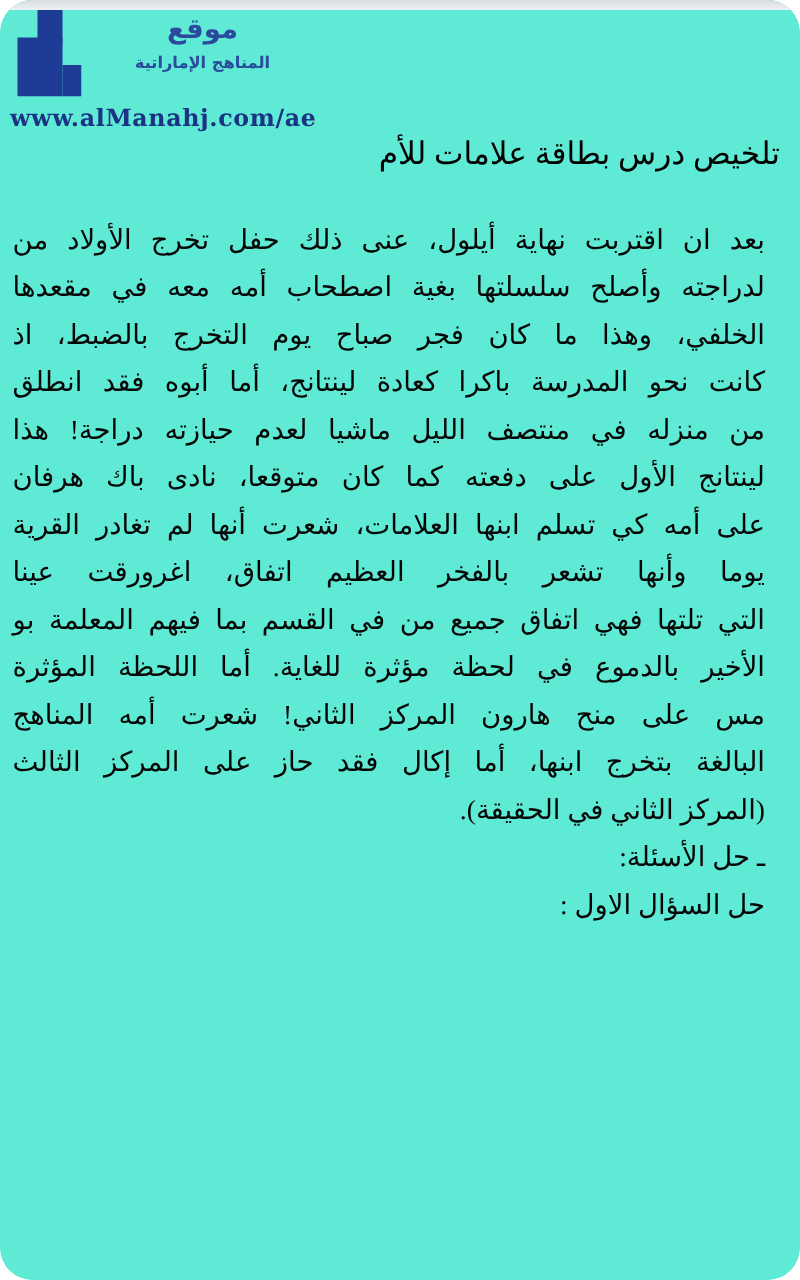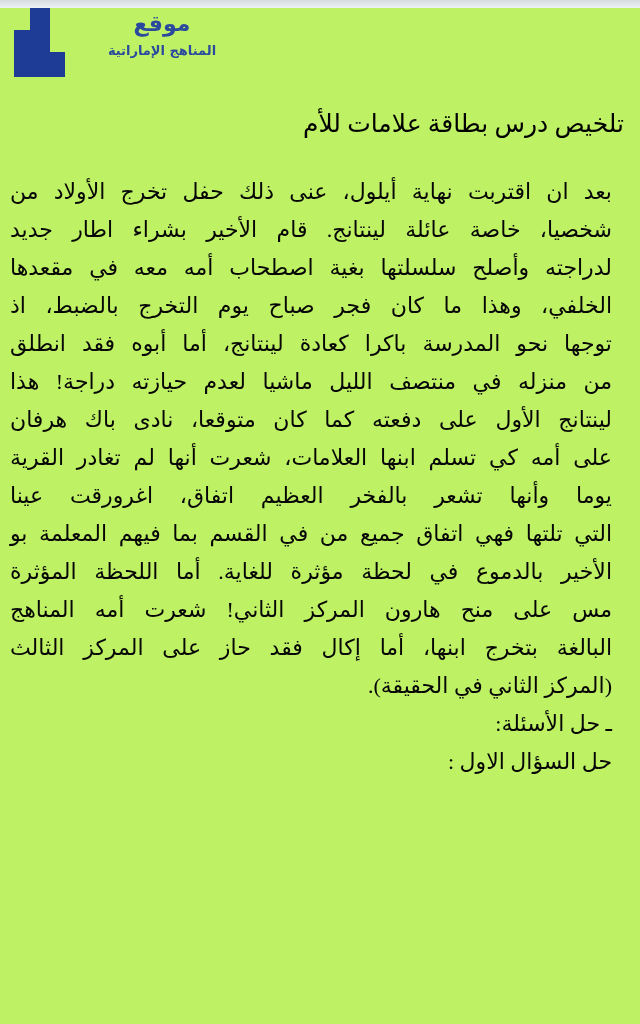--- a/index.html
+++ b/index.html
@@ -1,22 +1,23 @@
 <!DOCTYPE html>
 <html lang="ar"><head>
 <meta charset="utf-8">
 <style>
   html, body { margin: 0; padding: 0; background: #ffffff; }
   .page {
     position: relative;
     width: 640px;
     height: 1024px;
-    background: #bef264;
+    background: #5eead4;
     overflow: hidden;
     font-family: "Liberation Serif", "DejaVu Sans", serif;
+    border-radius: 26px;
   }
   .top-strip {
     position: absolute;
     top: 0; left: 0;
     width: 100%; height: 8px;
     background: linear-gradient(#d7dce1, #eef1f4);
   }
   
   .logo-icon {
     position: absolute;
@@ -93,29 +94,29 @@
     <div class="blk blk-a"></div>
     <div class="blk blk-b"></div>
     <div class="blk blk-c"></div>
   </div>
 
   <div class="logo-text">
     <div class="logo-line1">موقع</div>
     <div class="logo-line2">المناهج الإماراتية</div>
   </div>
 
+  <div class="site-url">www.alManahj.com/ae</div>
 
   <h1 class="doc-title">تلخيص درس بطاقة علامات للأم</h1>
 
   <div class="body-text">
     <div class="line">بعد ان اقتربت نهاية أيلول، عنى ذلك حفل تخرج الأولاد من</div>
-    <div class="line">شخصيا، خاصة عائلة لينتانج. قام الأخير بشراء اطار جديد</div>
     <div class="line">لدراجته وأصلح سلسلتها بغية اصطحاب أمه معه في مقعدها</div>
     <div class="line">الخلفي، وهذا ما كان فجر صباح يوم التخرج بالضبط، اذ</div>
-    <div class="line">توجها نحو المدرسة باكرا كعادة لينتانج، أما أبوه فقد انطلق</div>
+    <div class="line">كانت نحو المدرسة باكرا كعادة لينتانج، أما أبوه فقد انطلق</div>
     <div class="line">من منزله في منتصف الليل ماشيا لعدم حيازته دراجة! هذا</div>
     <div class="line">لينتانج الأول على دفعته كما كان متوقعا، نادى باك هرفان</div>
     <div class="line">على أمه كي تسلم ابنها العلامات، شعرت أنها لم تغادر القرية</div>
     <div class="line">يوما وأنها تشعر بالفخر العظيم اتفاق، اغرورقت عينا</div>
     <div class="line">التي تلتها فهي اتفاق جميع من في القسم بما فيهم المعلمة بو</div>
     <div class="line">الأخير بالدموع في لحظة مؤثرة للغاية. أما اللحظة المؤثرة</div>
     <div class="line">مس على منح هارون المركز الثاني! شعرت أمه المناهج</div>
     <div class="line">البالغة بتخرج ابنها، أما إكال فقد حاز على المركز الثالث</div>
     <div class="line align-right">(المركز الثاني في الحقيقة).</div>
     <div class="line align-right">ـ حل الأسئلة:</div>

